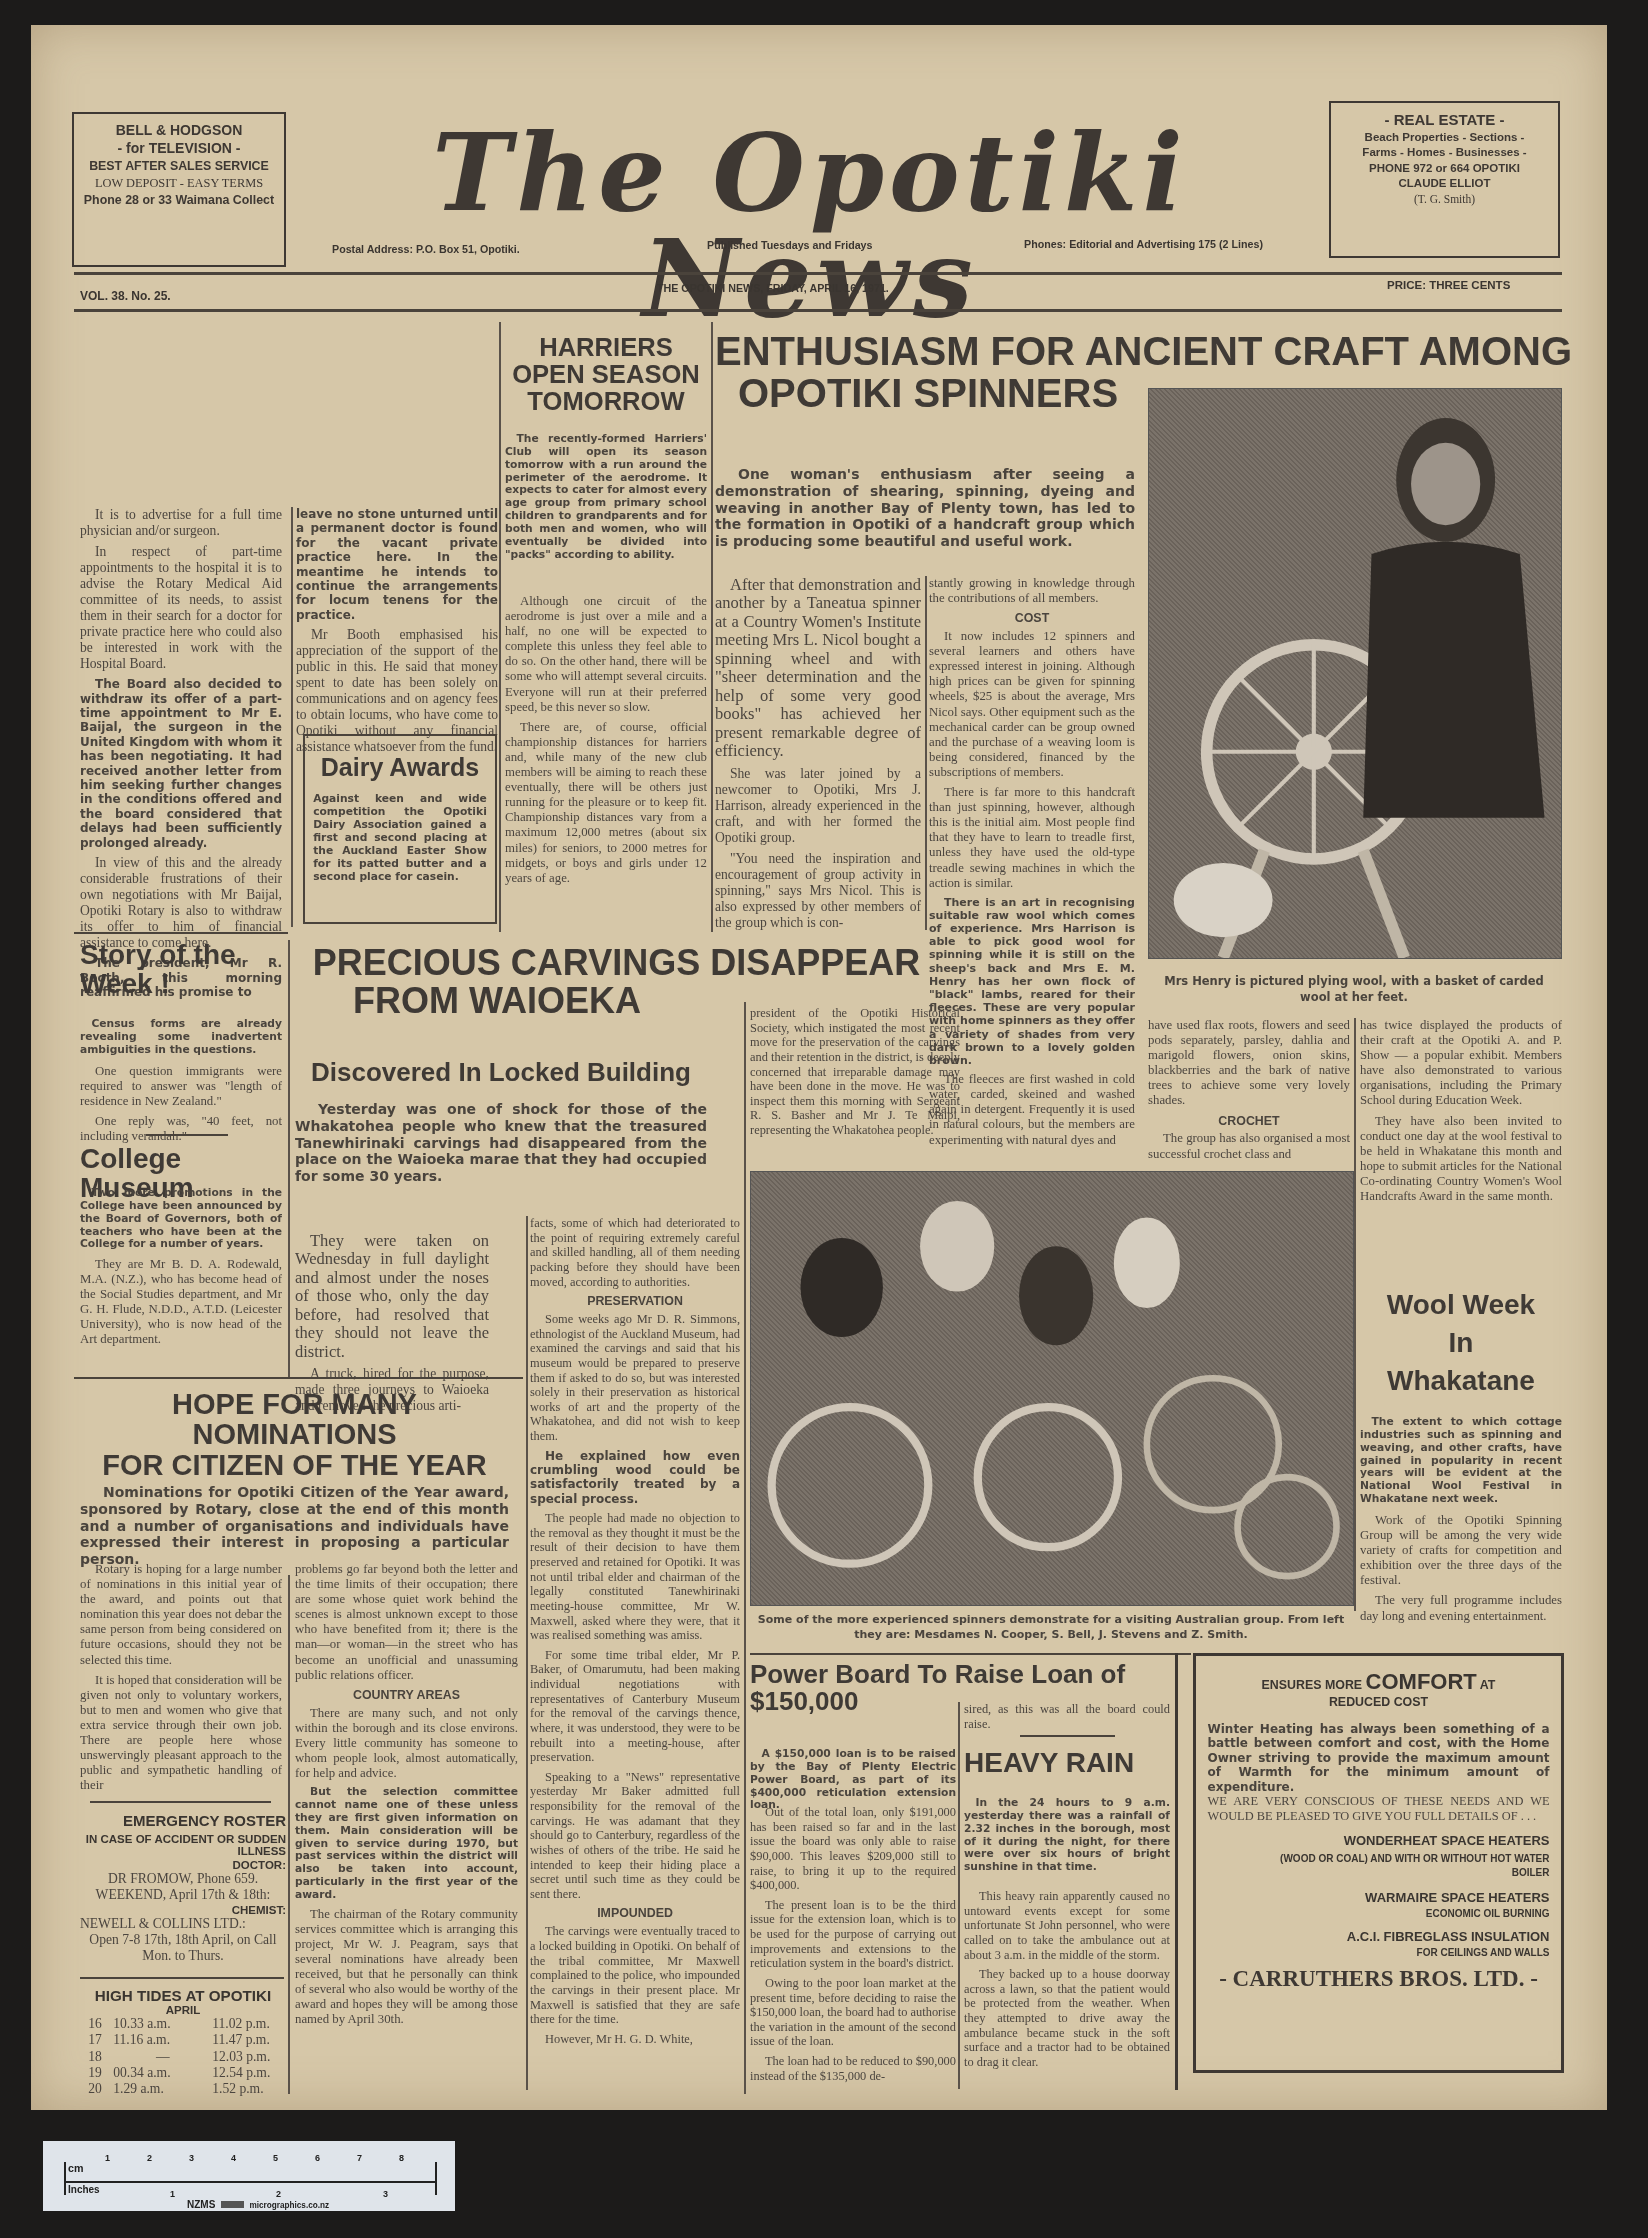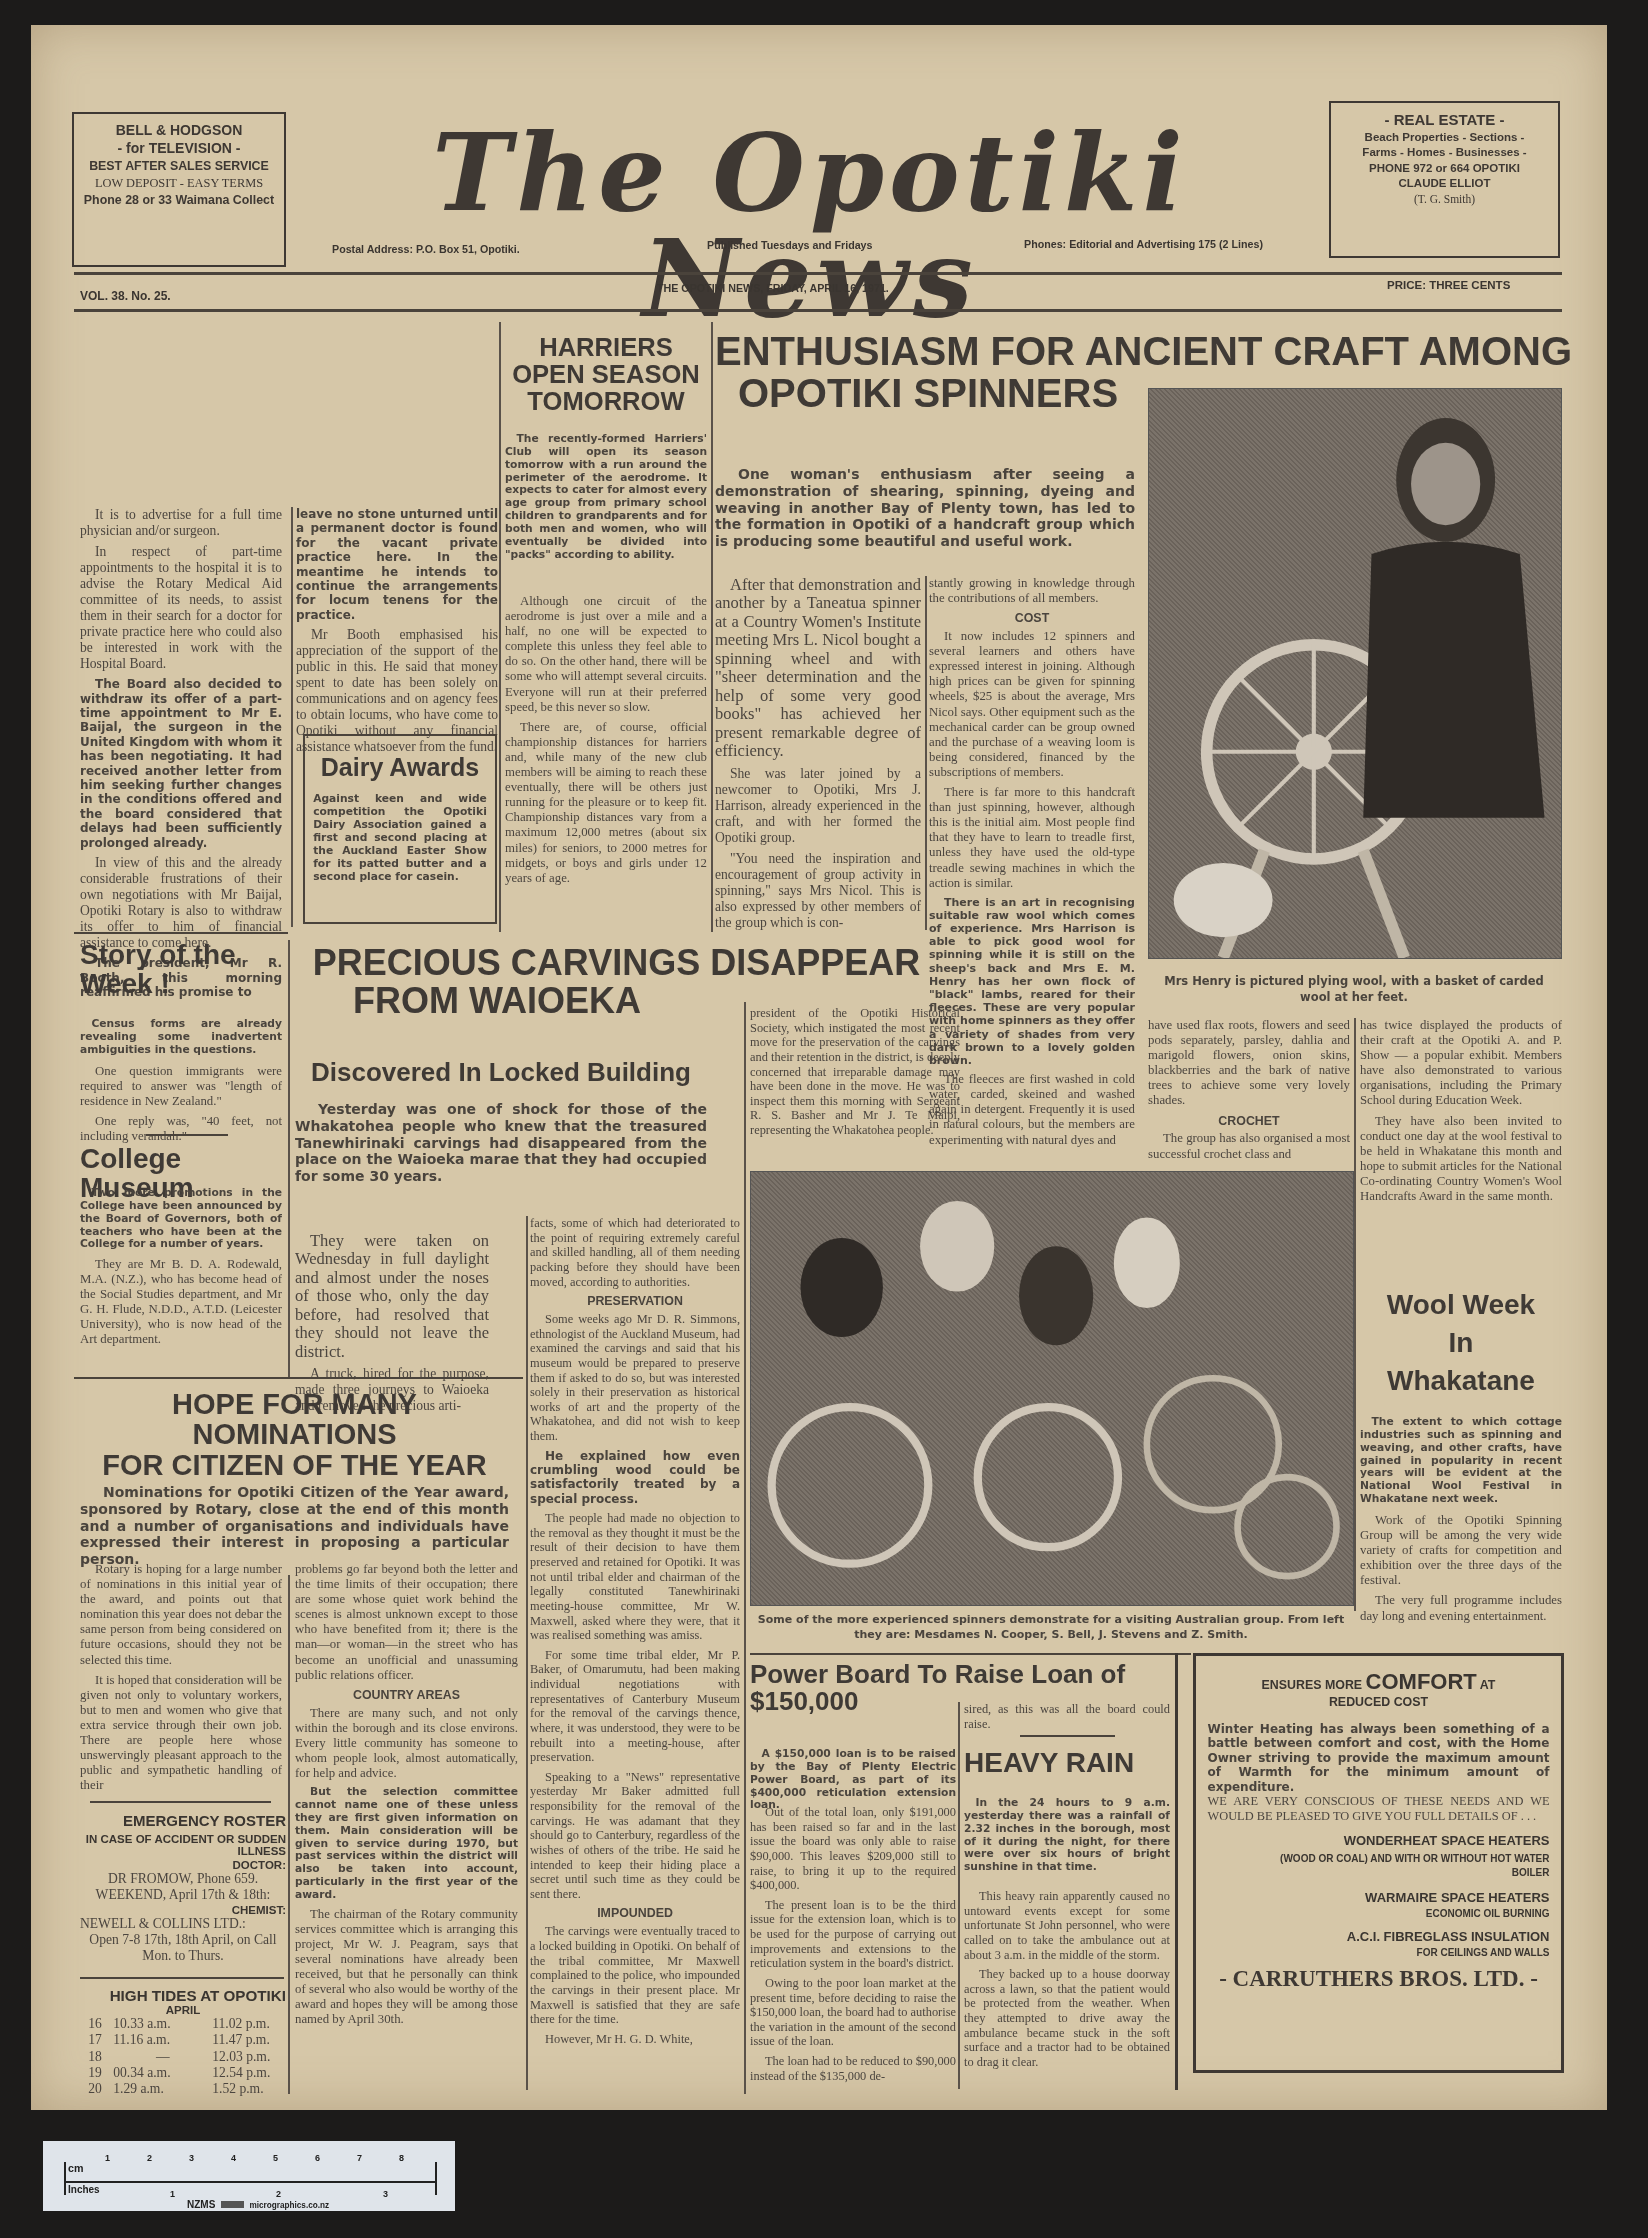--- a/index.html
+++ b/index.html
@@ -237,21 +237,21 @@
     <div class="sans-b" style="font-size:11.5px;margin-top:1.6px;">DOCTOR:</div>
     <div class="body-txt" style="text-align:center;">DR FROMOW, Phone 659.</div>
     <div class="body-txt" style="text-align:center;">WEEKEND, April 17th &amp; 18th:</div>
     <div class="sans-b" style="font-size:11.5px;margin-top:1.6px;">CHEMIST:</div>
     <div class="body-txt" style="text-align:left;">NEWELL &amp; COLLINS LTD.:</div>
     <div class="body-txt" style="text-align:center;">Open 7-8 17th, 18th April, on Call Mon. to Thurs.</div>
   </div>
   <div class="hrule" style="left:49px;top:1952px;width:204px;height:1.6px;"></div>
 
   <div class="abs" style="left:49px;top:1962px;width:206px;">
-    <div class="sans-b" style="font-size:15.2px;">HIGH TIDES AT OPOTIKI</div>
+    <div class="sans-b" style="font-size:15.2px;text-align:center;">HIGH TIDES AT OPOTIKI</div>
     <div class="sans-b" style="font-size:11.5px;text-align:center;">APRIL</div>
     <div class="tide-row">
         <span style="width:25px;padding-left:8.2px;">16</span>
         <span style="width:99px;">10.33 a.m.</span>
         <span>11.02 p.m.</span>
       </div>
     <div class="tide-row">
         <span style="width:25px;padding-left:8.2px;">17</span>
         <span style="width:99px;">11.16 a.m.</span>
         <span>11.47 p.m.</span>

